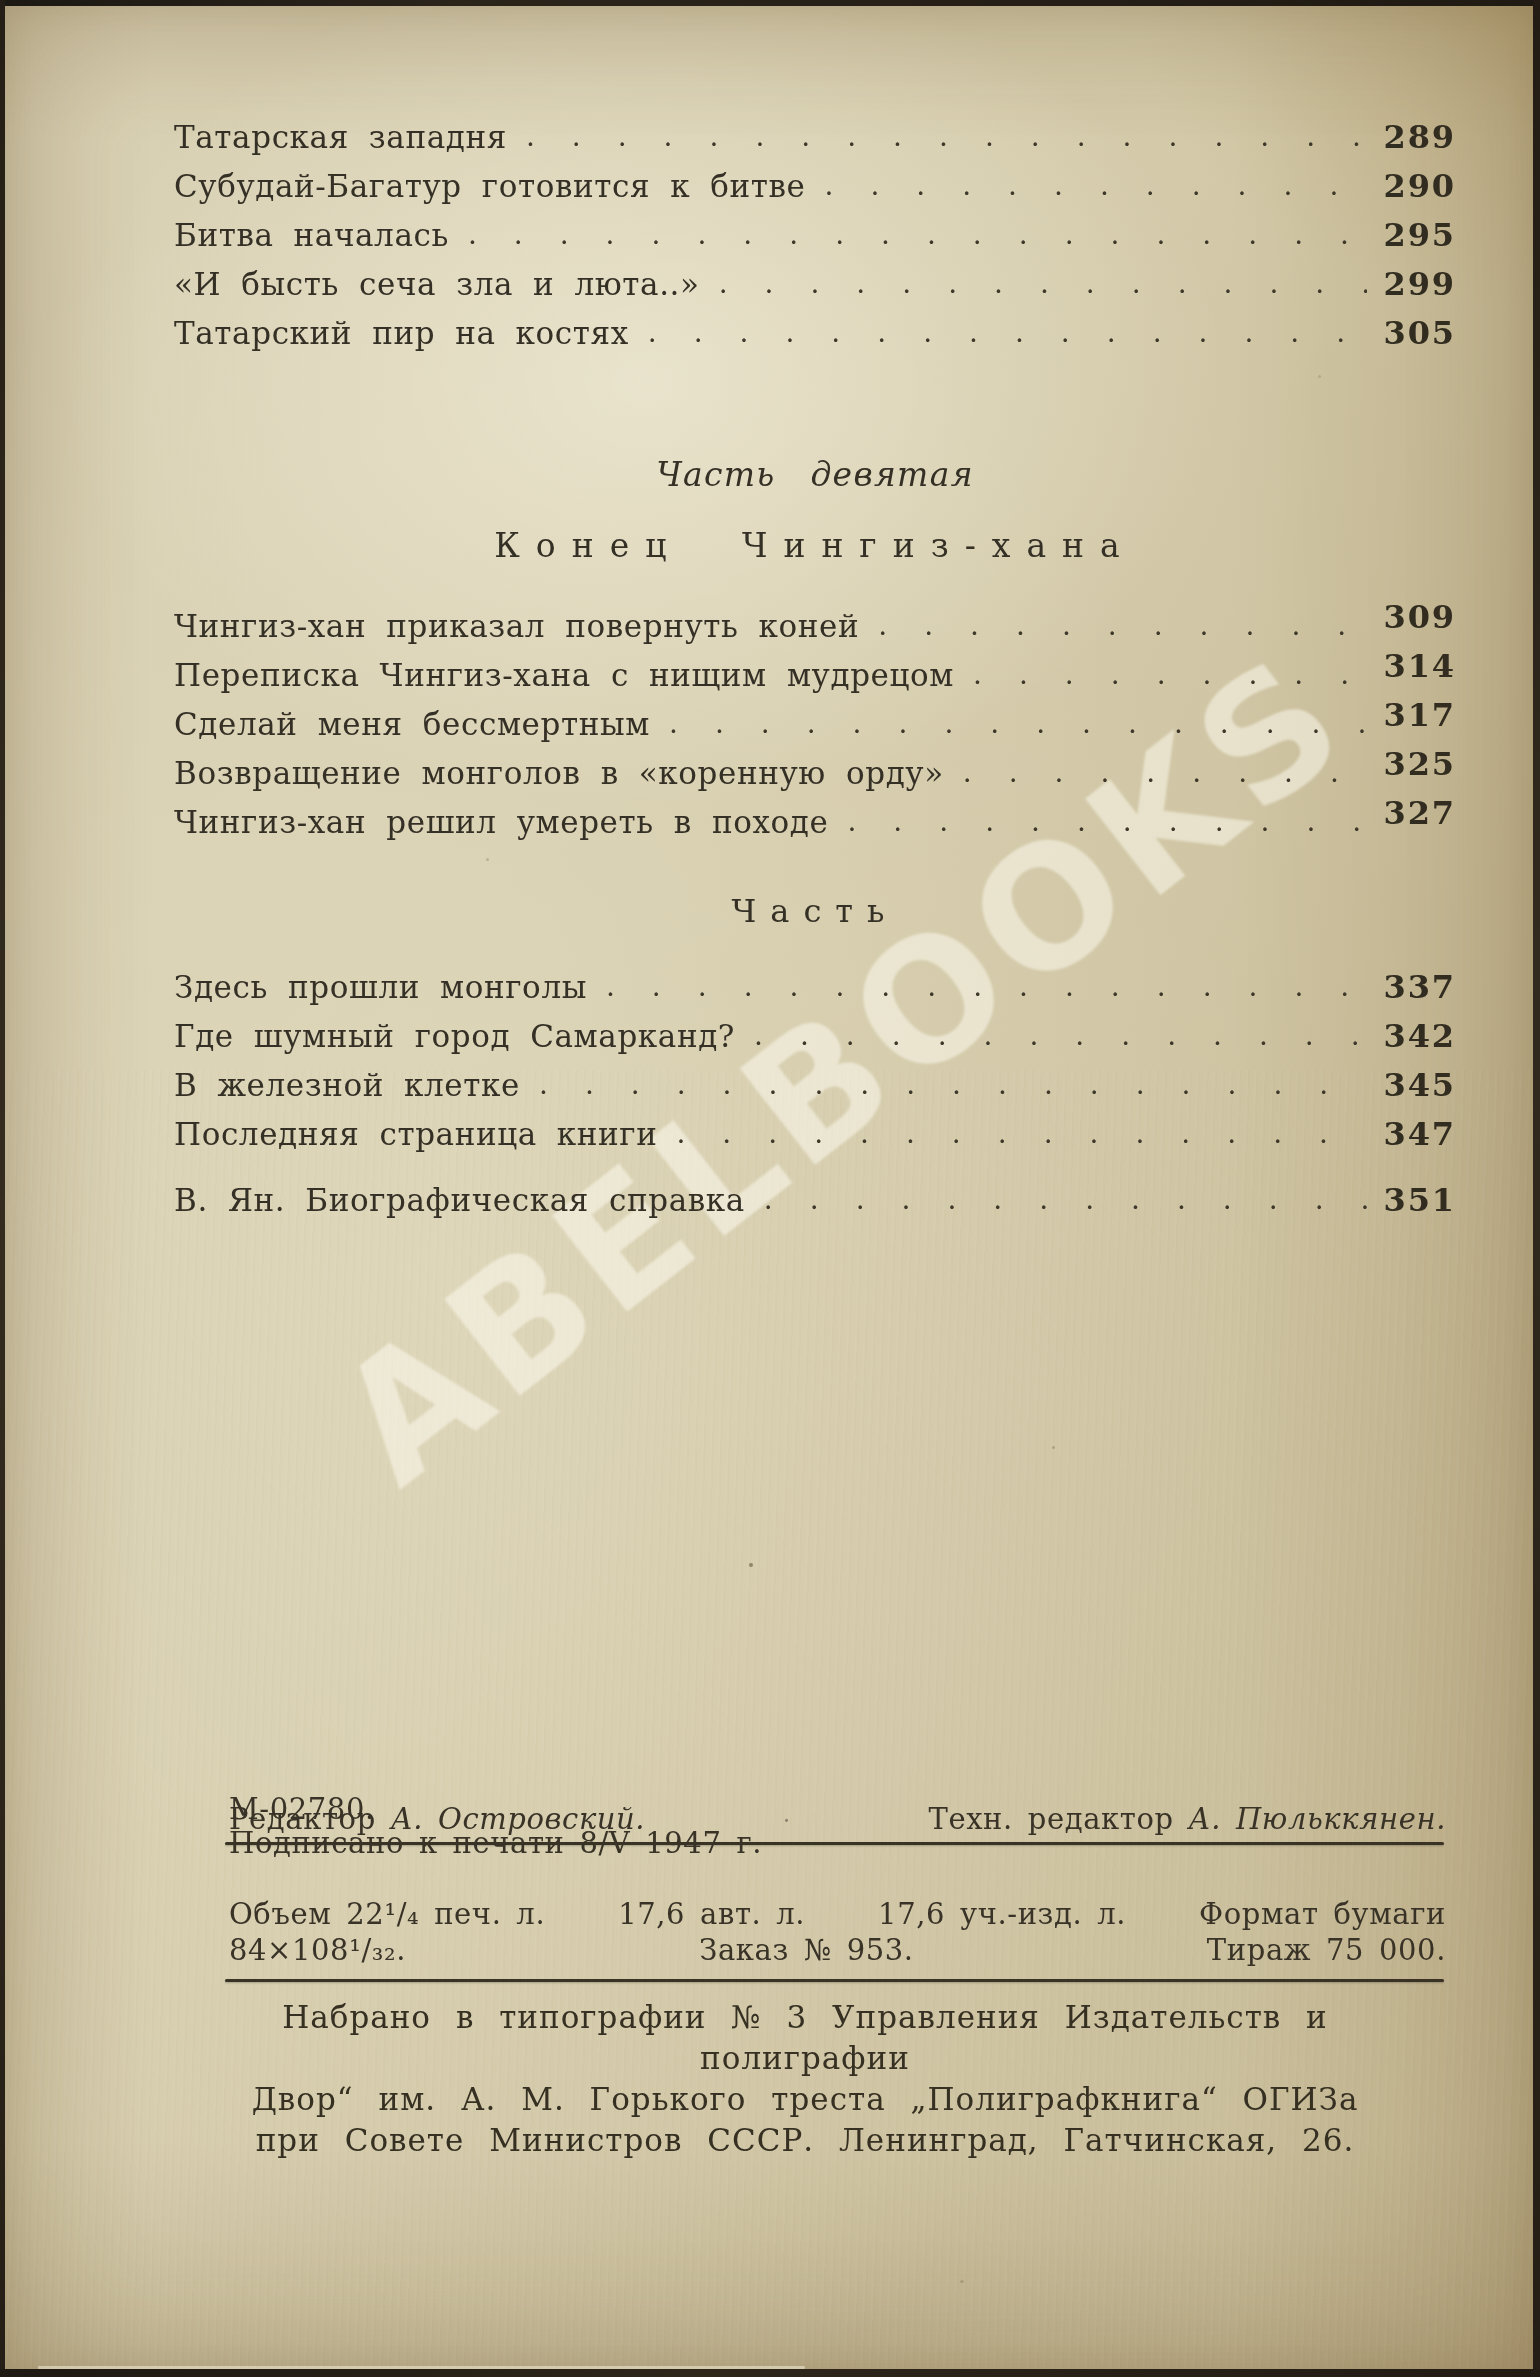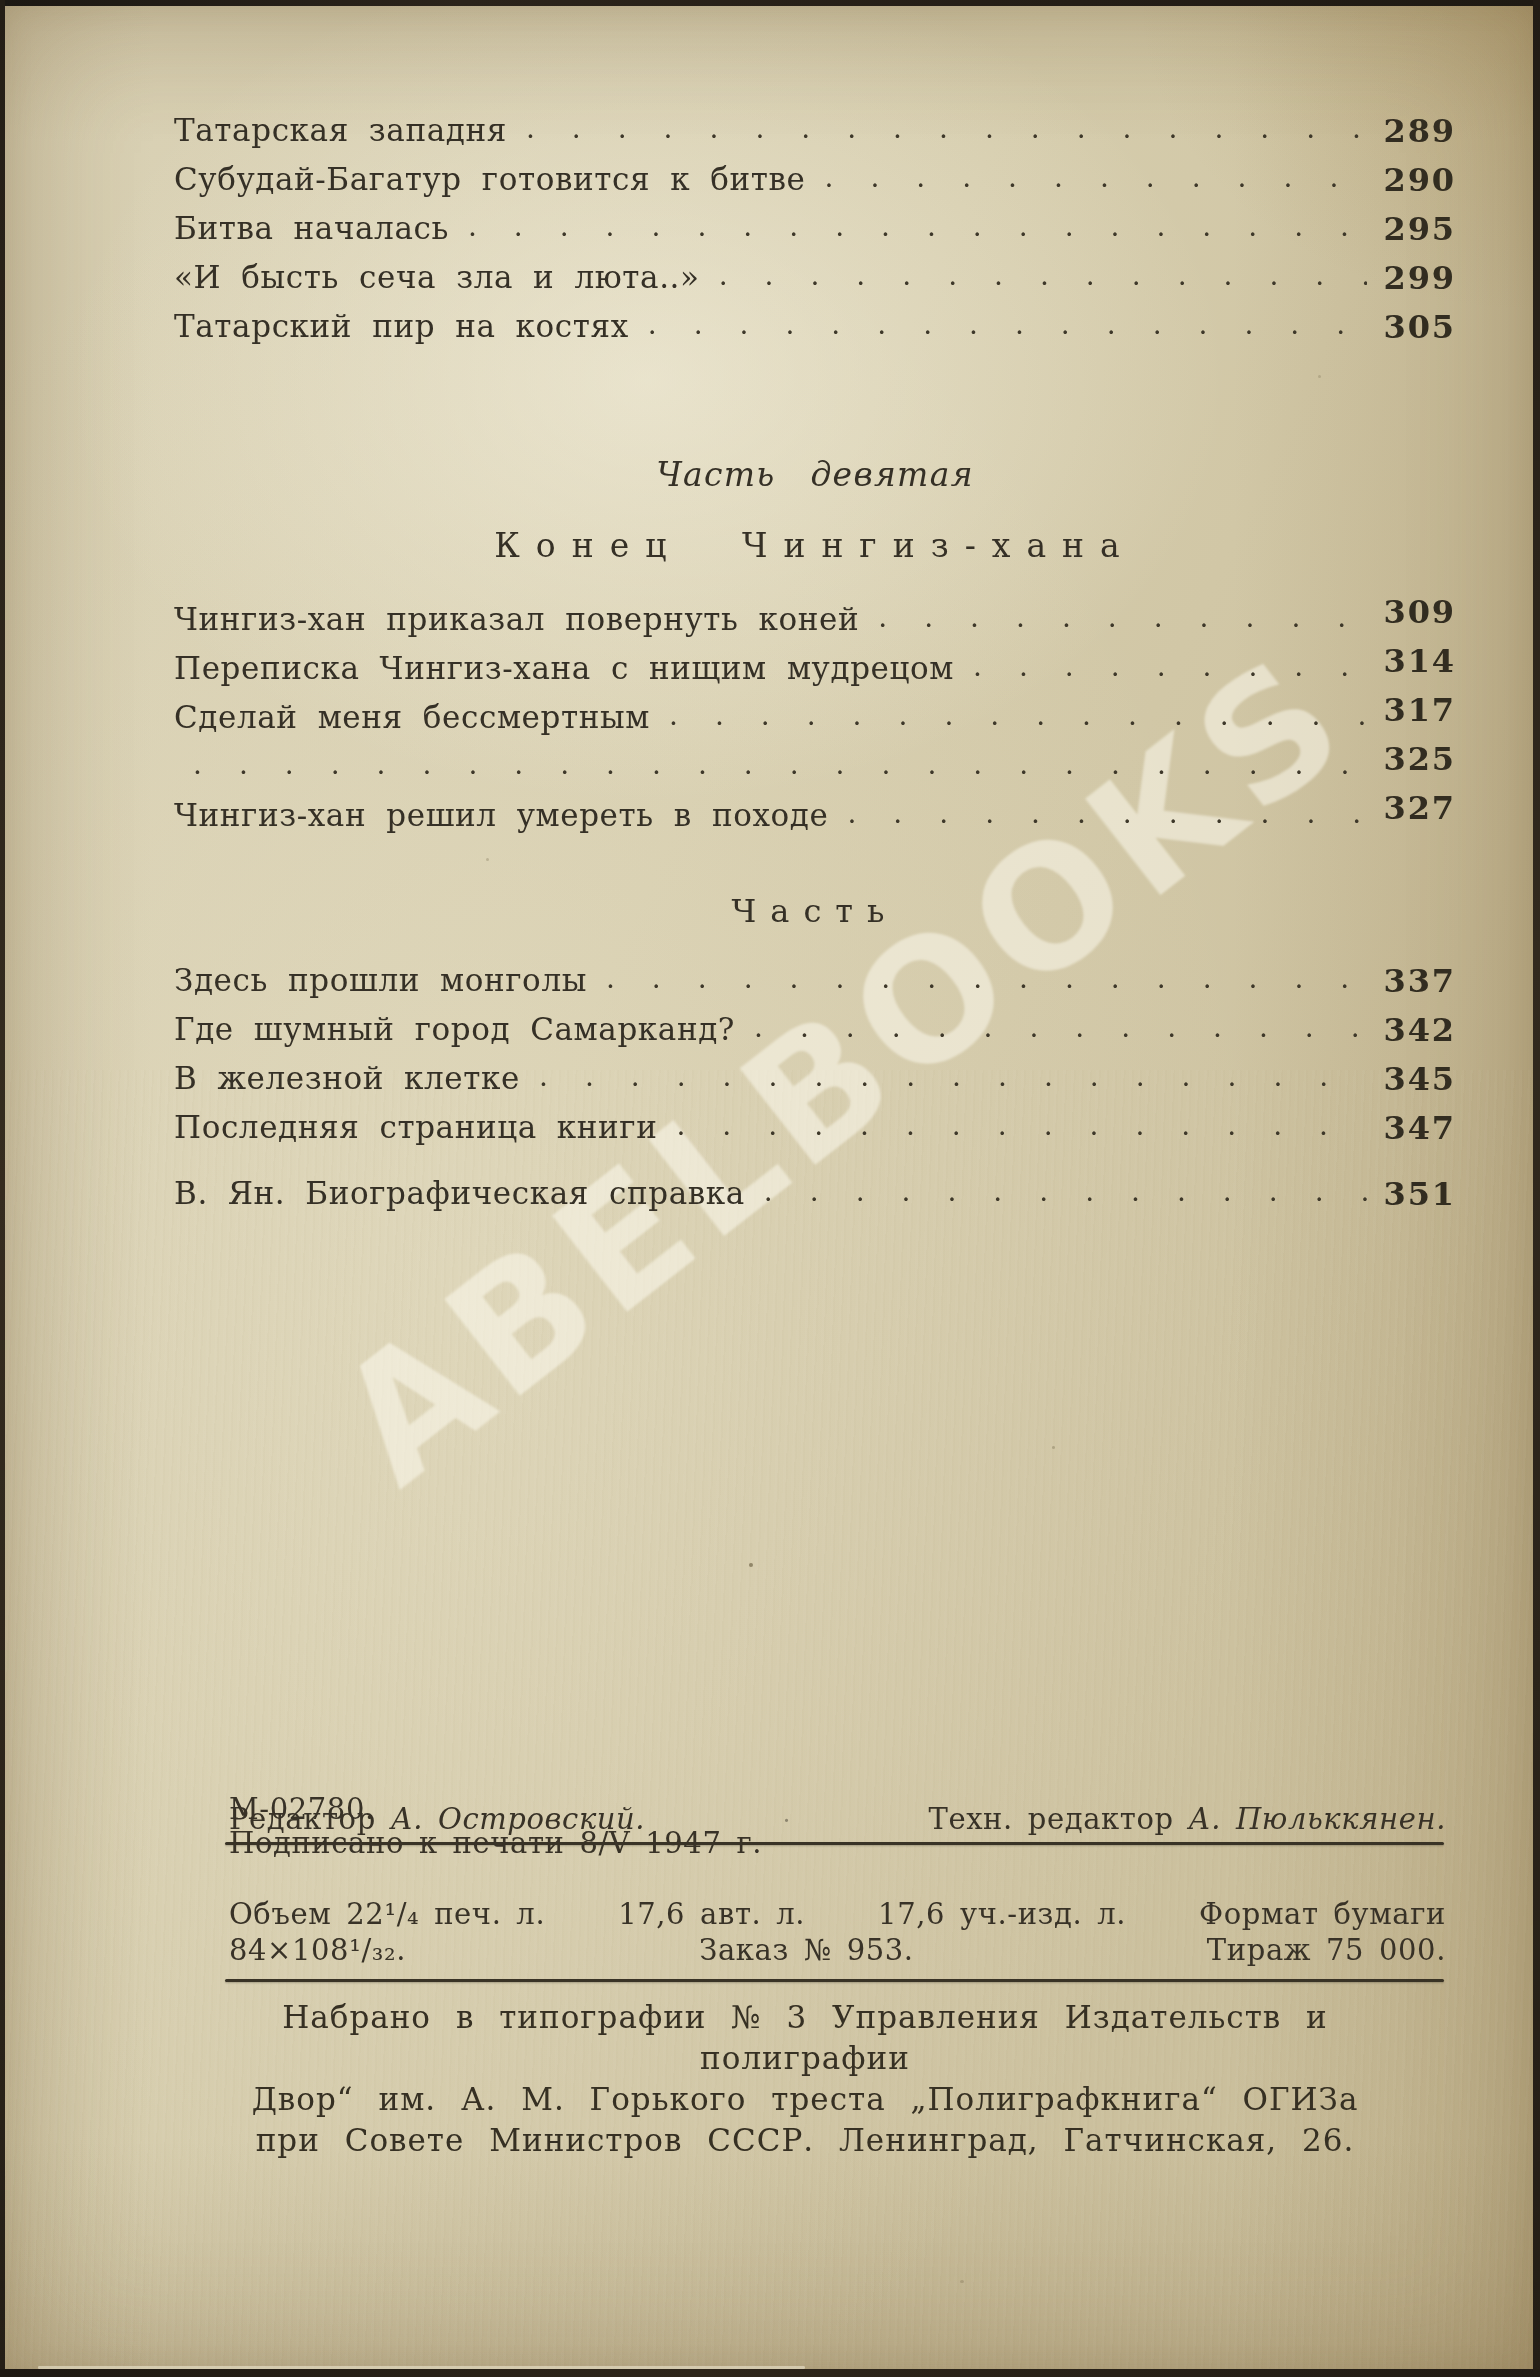--- a/index.html
+++ b/index.html
@@ -30,21 +30,21 @@
   
   .watermark{
     position:absolute; left:312px; top:1379px; z-index:1;
     transform:rotate(-38deg); transform-origin:0 0;
     font-family:"DejaVu Sans","Liberation Sans",sans-serif;
     font-weight:700; font-size:167px; letter-spacing:9px; line-height:1;
     color:rgba(255,253,244,.5); filter:blur(1px); white-space:nowrap;
   }
   
   .toc-block{position:absolute; left:174px; right:84px; z-index:2;}
-  .toc-row{height:49px; display:flex; align-items:flex-start; white-space:nowrap;
+  .toc-row{height:49px; display:flex; align-items:center; white-space:nowrap;
     font-size:31px; color:#353026; word-spacing:9.6px; letter-spacing:0.6px;}
   .row-title{flex:0 0 auto;}
   .leader{flex:1 1 auto; overflow:hidden; white-space:nowrap; font-size:28px;
     letter-spacing:37px; padding:0 16.6px 0 19px; color:#3e382a;}
   .row-page{flex:0 0 auto; min-width:89px; text-align:right; font-weight:bold;
     font-size:32px; color:#322d21; letter-spacing:1.9px;}
   .raised .row-page{position:relative; top:-8.3px;}
   #toc-group-1{top:112px;}
   #toc-group-2{top:601px;}
   #toc-group-3{top:962px;}
@@ -125,20 +125,21 @@
       <span class="row-title">Переписка Чингиз-хана с нищим мудрецом</span>
       <span class="leader">............................................................</span>
       <span class="row-page">314</span>
     </div>
     <div class="toc-row raised">
       <span class="row-title">Сделай меня бессмертным</span>
       <span class="leader">............................................................</span>
       <span class="row-page">317</span>
     </div>
     <div class="toc-row raised">
+      <span class="row-title">Возвращение монголов в «коренную орду»</span>
       <span class="leader">............................................................</span>
       <span class="row-page">325</span>
     </div>
     <div class="toc-row raised">
       <span class="row-title">Чингиз-хан решил умереть в походе</span>
       <span class="leader">............................................................</span>
       <span class="row-page">327</span>
     </div>
   </div>
 

